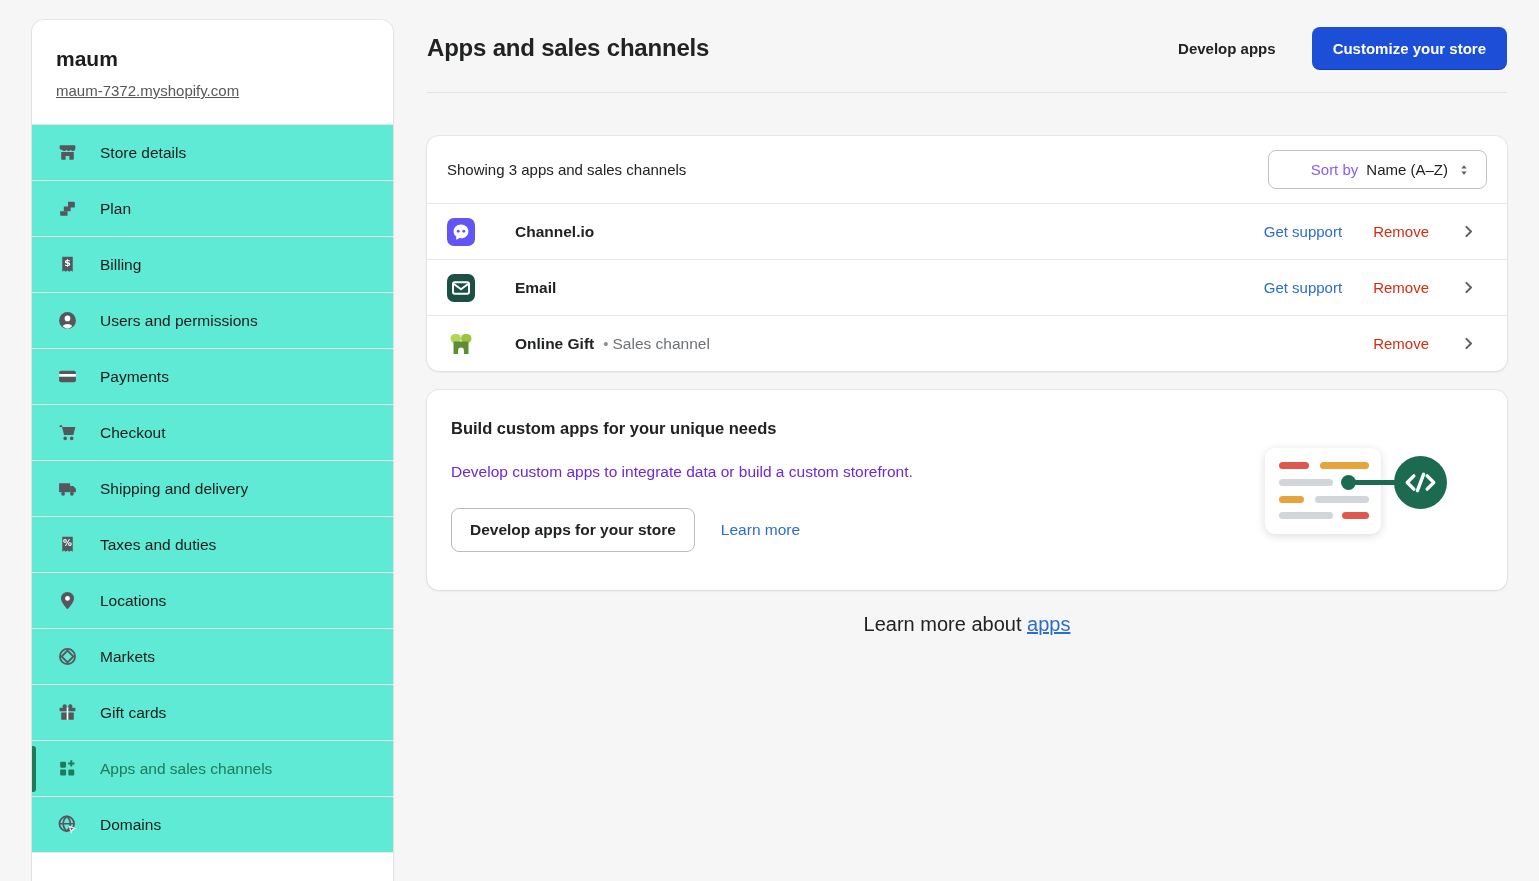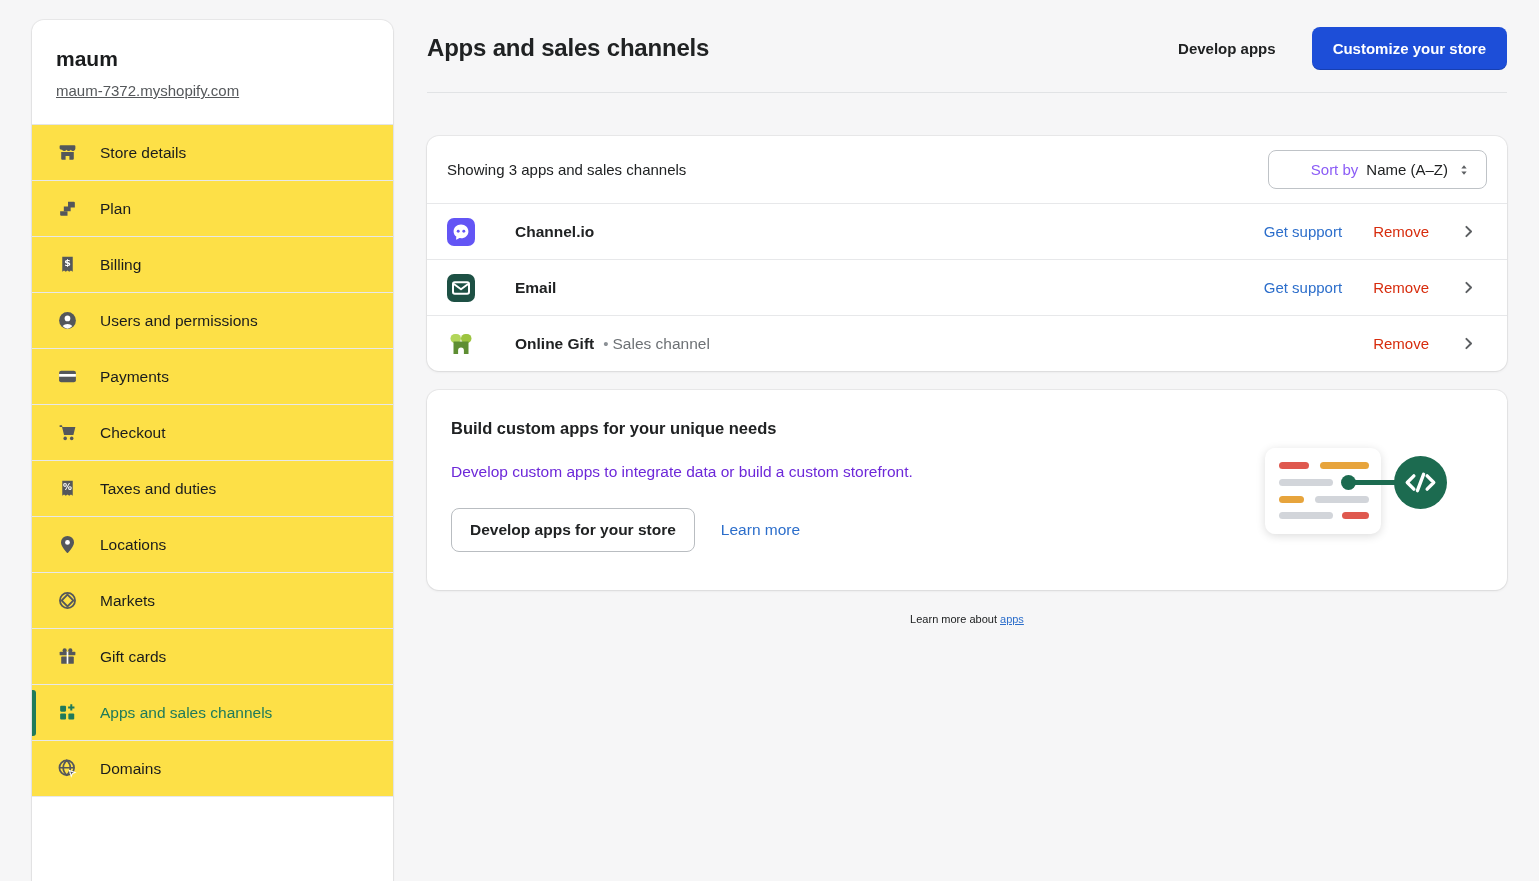--- a/index.html
+++ b/index.html
@@ -16,21 +16,21 @@
     position: absolute; left: 32px; top: 20px; width: 361px; height: 930px;
     background: #fff; border-radius: 12px;
     box-shadow: 0 0 0 1px rgba(0,0,0,.05), 0 1px 3px rgba(0,0,0,.08);
     overflow: hidden;
   }
   .store-head { padding: 27px 24px 24px; border-bottom: 1px solid #e3e5e7; }
   .store-name { font-size: 21px; font-weight: 700; margin-bottom: 11px; color: #1a1c1d; }
   .store-domain { font-size: 15px; color: #55585b; text-decoration: underline; cursor: pointer; display: inline-block; }
   .nav-item {
     position: relative; height: 56px; display: flex; align-items: center;
-    gap: 22px; padding: 0 25px; border-bottom: 1px solid #e7e8ea; cursor: pointer; background: #fde047;
+    gap: 22px; padding: 0 25px; border-bottom: 1px solid #e7e8ea; cursor: pointer; background: #5eead4;
   }
   .nav-icon { width: 21px; height: 21px; color: #54575b; flex: none; }
   .nav-icon svg { width: 100%; height: 100%; display: block; }
   .nav-label { font-size: 15.5px; font-weight: 500; color: #1a1c1d; }
   .nav-item.active .nav-icon { color: #1f7a5a; }
   .nav-item.active .nav-label { color: #1f7a5a; }
   .active-bar { position: absolute; left: 0; top: 5px; width: 4px; height: 46px; background: #1f7a5a; border-radius: 0 3px 3px 0; }
   
   .main { position: absolute; left: 427px; top: 0; width: 1080px; }
   .page-header { height: 93px; display: flex; align-items: center; border-bottom: 1px solid #e1e3e5; padding-top: 4px; }
@@ -77,21 +77,21 @@
   .illustration { position: absolute; right: 52px; top: 58px; width: 190px; height: 90px; }
   .illus-doc { position: absolute; left: 0; top: 0; width: 116px; height: 86px; background: #fff; border-radius: 10px; box-shadow: 0 2px 10px rgba(0,0,0,.14); }
   .bar { position: absolute; height: 7px; border-radius: 3.5px; }
   .bar-red { background: #df584e; }
   .bar-orange { background: #e7a43c; }
   .bar-grey { background: #d2d5da; }
   .illus-dot { position: absolute; left: 76px; top: 27px; width: 15px; height: 15px; border-radius: 50%; background: #1c6b50; z-index: 2; }
   .illus-line { position: absolute; left: 84px; top: 32px; width: 50px; height: 5px; background: #1c6b50; }
   .code-circle { position: absolute; left: 129px; top: 8px; width: 53px; height: 53px; }
   
-  .page-footer { margin-top: 23px; text-align: center; font-size: 11px; color: #202223; }
+  .page-footer { margin-top: 23px; text-align: center; font-size: 20px; color: #202223; }
   .footer-link { color: #2c6ecb; text-decoration: underline; cursor: pointer; }
 </style>
 </head>
 <body>
 
 <aside class="sidebar">
   <div class="store-head">
     <div class="store-name">maum</div>
     <a class="store-domain">maum-7372.myshopify.com</a>
   </div>
@@ -153,20 +153,31 @@
       <span class="nav-icon">
           <svg viewBox="0 0 20 20" fill="currentColor">
             <path d="M2.5 3h2.2l.5 1.8h12.3l-1.9 7.5H6.7L4.8 4.8H2.5z"></path>
             <circle cx="7.8" cy="15.6" r="1.7"></circle>
             <circle cx="14" cy="15.6" r="1.7"></circle>
           </svg>
         </span>
       <span class="nav-label">Checkout</span>
     </div>
 
+    <div class="nav-item">
+      <span class="nav-icon">
+          <svg viewBox="0 0 20 20" fill="currentColor">
+            <path d="M2 5h10.5v8.5H2z"></path>
+            <path d="M12.5 7.5h2.9l2.6 2.8v3.2h-5.5z"></path>
+            <circle cx="5.8" cy="15" r="1.8"></circle>
+            <circle cx="14.2" cy="15" r="1.8"></circle>
+          </svg>
+        </span>
+      <span class="nav-label">Shipping and delivery</span>
+    </div>
 
     <div class="nav-item">
       <span class="nav-icon">
           <svg viewBox="0 0 20 20" fill="currentColor">
             <path d="M5 2.5h10V17l-1.7-1.4-1.65 1.4L10 15.6 8.35 17 6.7 15.6 5 17z"></path>
             <text x="10" y="11.8" font-size="8.5" font-weight="bold" fill="#fff" text-anchor="middle" font-family="DejaVu Sans, sans-serif">%</text>
           </svg>
         </span>
       <span class="nav-label">Taxes and duties</span>
     </div>

